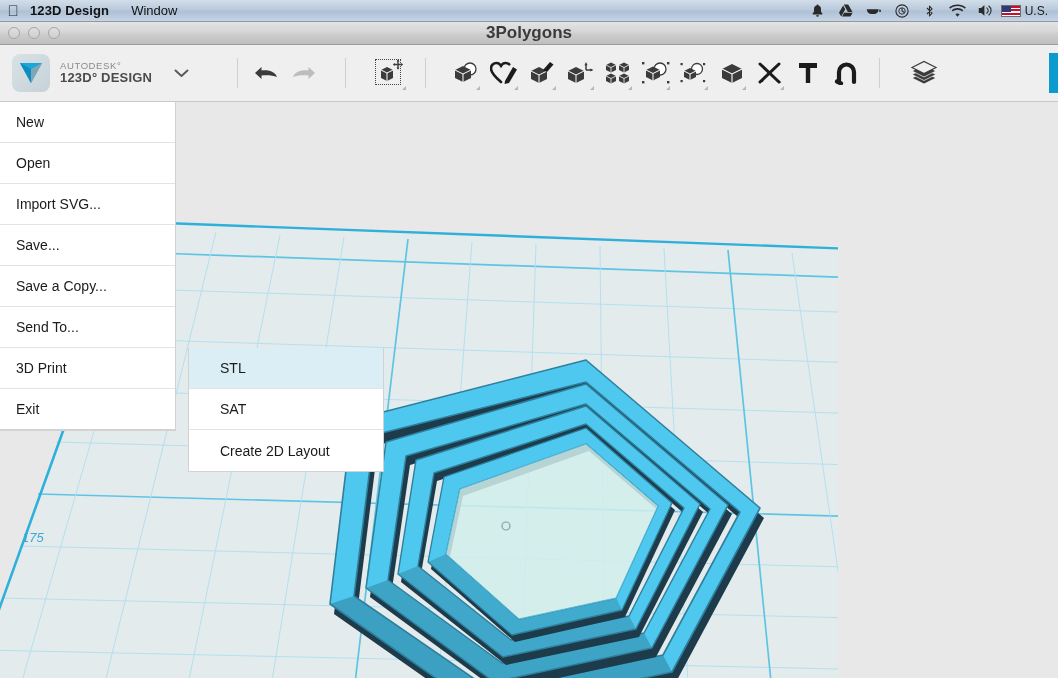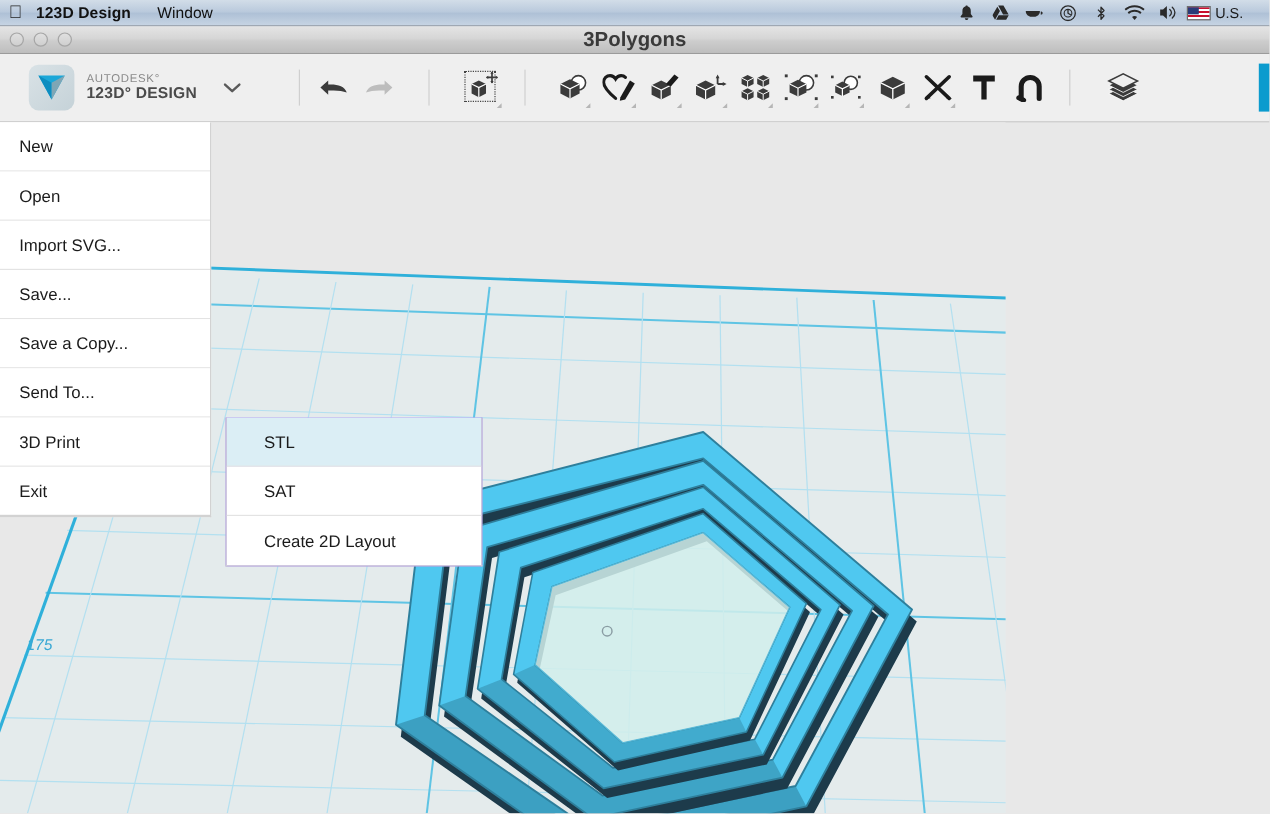--- a/index.html
+++ b/index.html
@@ -23,21 +23,21 @@
     width: 26px; height: 22px; display: flex; align-items: center; justify-content: center;
     font-size: 15px; line-height: 1; color: #232323;
   }
   .mb-app-name {
     font-size: 13px; font-weight: bold; color: #111; padding: 0 12px 0 4px;
     letter-spacing: .1px;
   }
   .mb-item { font-size: 13px; color: #111; padding: 0 10px; }
   .mb-right {
     margin-left: auto; display: flex; align-items: center; height: 14px;
-    padding-right: 18px; gap: 2px;
+    padding-right: 6px; gap: 2px;
   }
   .mb-icon {
     width: 26px; height: 22px; display: flex; align-items: center; justify-content: center;
     color: #2a2a2a;
   }
   .mb-icon svg { display: block; }
   .mb-flag {
     width: 20px; height: 12px; position: relative; overflow: hidden;
     border: 1px solid #6d6d6d; margin-right: 2px;
   }
@@ -69,21 +69,21 @@
     font-size: 17px; color: #3a3a3a; font-weight: bold;
   }
 
   
   .toolbar {
     position: absolute; top: 45px; left: 0; width: 1058px; height: 57px;
     background: #efefef;
     border-bottom: 1px solid #c9c9c9;
     display: flex; align-items: center;
   }
-  .brand { display: flex; align-items: center; padding-left: 24px; }
+  .brand { display: flex; align-items: center; padding-left: 12px; }
   .brand-logo {
     width: 38px; height: 38px; border-radius: 8px;
     background: linear-gradient(135deg, #d9e2e6 0%, #c5d2d8 100%);
     display: flex; align-items: center; justify-content: center;
     margin-right: 10px;
   }
   .brand-text { line-height: 1.05; }
   .brand-l1 { font-size: 9.5px; color: #8a8a8a; letter-spacing: .6px; }
   .brand-l2 { font-size: 13px; color: #4b4b4b; font-weight: bold; letter-spacing: .2px; }
   .brand-caret {
@@ -137,22 +137,22 @@
   .menu-item {
     height: 41px; display: flex; align-items: center;
     padding-left: 16px; font-size: 14px; color: #1b1b1b;
     border-bottom: 1px solid #e3e3e3;
     background: #ffffff;
   }
   .menu-item.last { border-bottom: 1px solid #d2d2d2; }
   .menu-item.active { background: #dbeef5; }
 
   .submenu {
-    position: absolute; top: 348px; left: 188px; width: 214px;
-    background: #8b5cf6; border: 1px solid #d2d2d2; border-top: none;
+    position: absolute; top: 348px; left: 188px; width: 196px;
+    background: #a21caf; border: 1px solid #d2d2d2; border-top: none;
     z-index: 21;
   }
   .sub-item {
     height: 41px; display: flex; align-items: center;
     padding-left: 31px; font-size: 14px; color: #1b1b1b;
     border-bottom: 1px solid #e3e3e3; background: #ffffff;
   }
   .sub-item.active { background: #dbeef5; }
   .sub-item.last { border-bottom: none; }
 </style>

